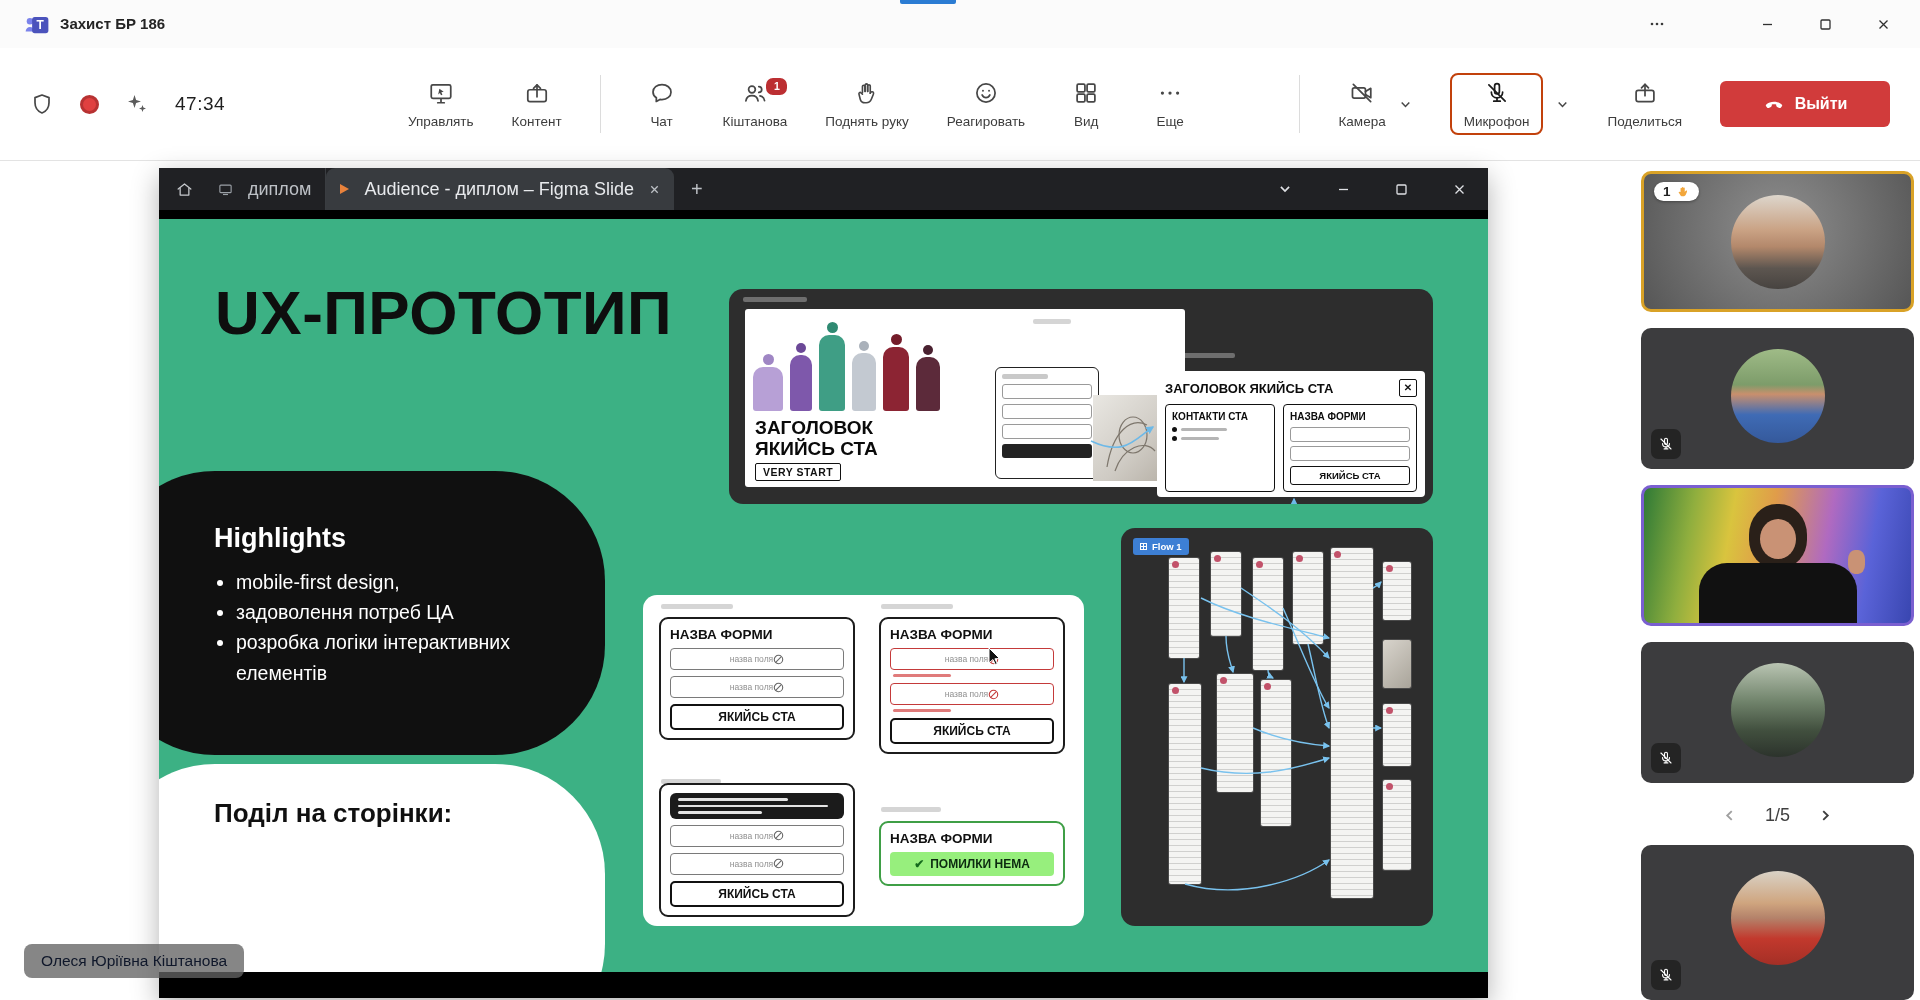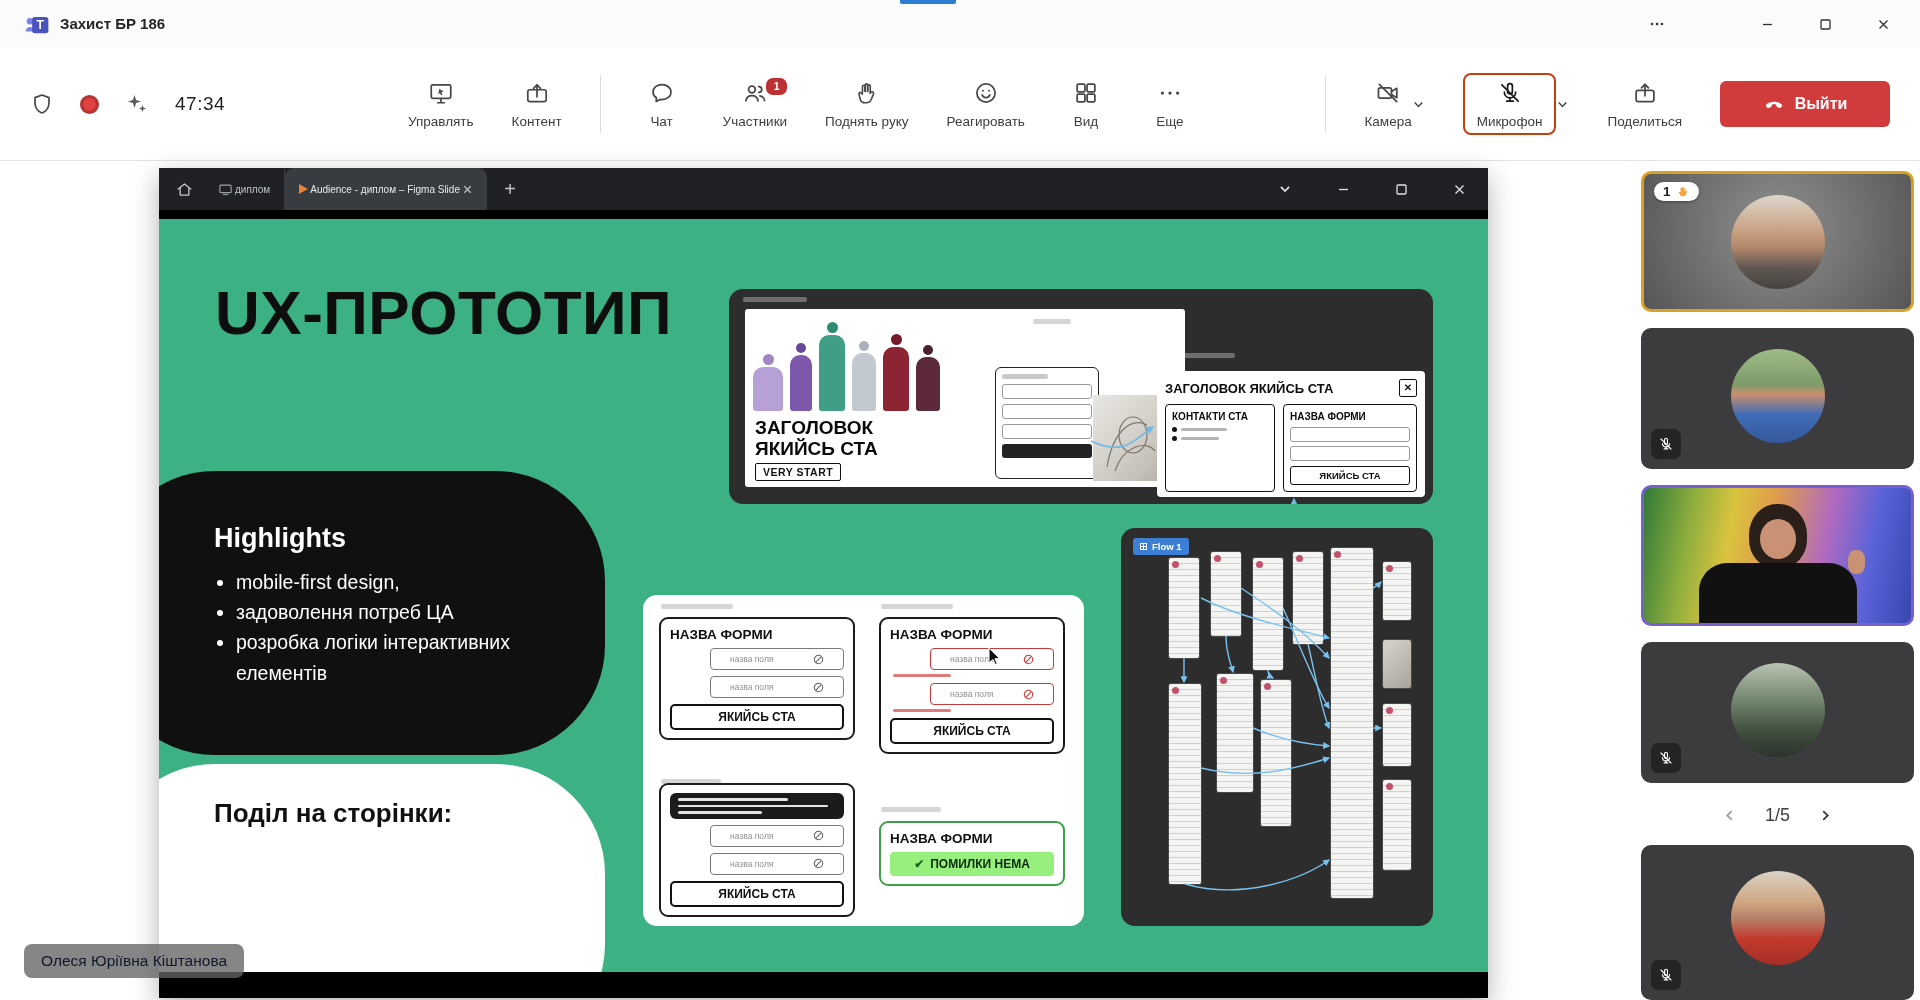--- a/index.html
+++ b/index.html
@@ -19,33 +19,33 @@
   
   .toolbar{position:absolute;left:0;top:48px;right:0;height:112px;background:#fff;border-bottom:1px solid #e3e3e3;}
   .tb-left{position:absolute;left:30px;top:0;height:100%;display:flex;align-items:center;gap:26px;}
   .rec-dot{width:13px;height:13px;border-radius:50%;background:#e04040;border:3px solid #b73232;}
   .timer{font-size:19px;color:#1f1f1f;letter-spacing:.5px;}
   .tb-main{position:absolute;left:408px;top:0;bottom:0;right:30px;display:flex;align-items:center;gap:38px;}
   .tb-btn{display:flex;flex-direction:column;align-items:center;gap:8px;color:#3d3d3d;font-size:13.5px;position:relative;min-width:46px;}
   .tb-btn .lbl{white-space:nowrap;}
   .sep{width:1px;height:58px;background:#dcdcdc;}
   .sep.auto{margin-left:auto;}
-  .with-chev{display:flex;align-items:center;gap:0;}
+  .with-chev{display:flex;align-items:center;gap:13px;}
   .mic-box{border:2px solid #c2410c;border-radius:8px;padding:5px 12px 4px;}
   .badge{position:absolute;top:-4px;right:-2px;min-width:17px;height:17px;border-radius:9px;background:#bc2f32;
          color:#fff;font-size:10.5px;font-weight:700;display:flex;align-items:center;justify-content:center;
          border:2px solid #fff;padding:0 2px;}
   .leave-btn{display:flex;align-items:center;justify-content:center;gap:10px;width:170px;height:46px;border-radius:6px;
          background:#d13b3b;color:#fff;font-size:16px;font-weight:700;}
 
   
   .browser{position:absolute;left:159px;top:168px;width:1329px;height:830px;background:#000;box-shadow:0 8px 26px rgba(0,0,0,.30);}
   .tabstrip{position:absolute;left:0;top:0;right:0;height:42px;background:#202124;display:flex;align-items:center;}
   .home-ic{margin:0 10px 0 16px;}
-  .tab{height:42px;display:flex;align-items:center;gap:2px;padding:0 14px;color:#bdc1c6;font-size:10px;border-right:1px solid #3a3d41;}
+  .tab{height:42px;display:flex;align-items:center;gap:15px;padding:0 14px;color:#bdc1c6;font-size:18px;border-right:1px solid #3a3d41;}
   .tab .t-lbl{max-width:300px;white-space:nowrap;overflow:hidden;text-overflow:ellipsis;}
   .tab.active{background:#383b3f;color:#e8eaed;border-radius:9px 9px 0 0;border-right:none;}
   .play-tri{width:0;height:0;border-left:9px solid #e8823c;border-top:5.5px solid transparent;border-bottom:5.5px solid transparent;}
   .newtab{width:30px;height:30px;margin-left:8px;display:flex;align-items:center;justify-content:center;color:#bdc1c6;font-size:20px;}
   .bwin-controls{margin-left:auto;display:flex;}
   .bwin-ctl{width:58px;height:42px;display:flex;align-items:center;justify-content:center;}
 
   
   .slide{position:absolute;left:0;right:0;top:51px;bottom:26px;background:#3cb184;overflow:hidden;}
   .slide-title{position:absolute;left:56px;top:58px;font-size:62px;font-weight:800;color:#0e0e0e;letter-spacing:.5px;}
@@ -91,21 +91,21 @@
   .wf-cta{border:1.6px solid #111;border-radius:3px;height:17px;display:flex;align-items:center;justify-content:center;
           font-size:9.5px;font-weight:800;color:#0c0c0c;margin-top:5px;}
   .conn{position:absolute;inset:0;pointer-events:none;}
 
   
   .panel-m{position:absolute;left:484px;top:376px;width:441px;height:331px;background:#fff;border-radius:14px;}
   .form-card{position:absolute;border:2px solid #1c1c1c;border-radius:9px;background:#fff;padding:8px 9px;
              display:flex;flex-direction:column;gap:6px;box-sizing:border-box;}
   .fc-title{font-size:13.5px;font-weight:800;color:#101010;}
   .field{height:20px;border:1.5px solid #7a7a7a;border-radius:4px;display:flex;align-items:center;
-         justify-content:space-between;padding:0 19px;margin-left:40px;}
+         justify-content:center;padding:0 19px;}
   .field.err{border-color:#c43a3a;}
   .ph{font-size:8.5px;color:#8f8f8f;}
   .err-line{height:3px;width:58px;background:#e07b7b;border-radius:2px;margin:-2px 0 0 3px;}
   .fc-btn{height:22px;border:2px solid #111;border-radius:5px;display:flex;align-items:center;justify-content:center;
           font-size:12px;font-weight:800;color:#101010;}
   .tooltip-dark{background:#1b1b1b;border-radius:6px;padding:5px 8px;display:flex;flex-direction:column;gap:4px;}
   .tl-line{height:2.5px;background:#e4e4e4;border-radius:2px;}
   .form-card.ok{border-color:#3f9f46;}
   .ok-row{height:24px;background:#97ef7d;border-radius:4px;display:flex;align-items:center;justify-content:center;gap:6px;
           font-size:12px;font-weight:800;color:#0c2b10;}
@@ -232,21 +232,21 @@
         <span class="lbl">Чат</span>
       </div>
       <div class="tb-btn">
         <svg width="26" height="26" viewBox="0 0 24 24" stroke="#474747" stroke-width="1.6" fill="none" stroke-linecap="round" stroke-linejoin="round">
             <circle cx="9.2" cy="8.8" r="3.1"></circle>
             <path d="M3.6 19.2c.5-3 2.8-4.8 5.6-4.8s5.1 1.8 5.6 4.8"></path>
             <path d="M15.5 6.1a2.7 2.7 0 110 5.4"></path>
             <path d="M16.6 14.6c2.2.4 3.8 2 4.2 4.4"></path>
           </svg>
         <span class="badge">1</span>
-        <span class="lbl">Участники</span>
+        <span class="lbl">Кіштанова</span>
       </div>
       <div class="tb-btn">
         <svg width="26" height="26" viewBox="0 0 24 24" stroke="#474747" stroke-width="1.5" fill="none" stroke-linecap="round" stroke-linejoin="round">
             <path d="M7.8 11.5V6a1.2 1.2 0 012.4 0v4.6"></path>
             <path d="M10.2 10.6V4.8a1.2 1.2 0 012.4 0v5.8"></path>
             <path d="M12.6 10.6V5.6a1.2 1.2 0 012.4 0v6.6"></path>
             <path d="M15 12.2c.8-1.4 2-1.7 2.7-1 .5.5.5 1.2.1 2.2l-1.8 4.4c-.8 2-2.4 3.2-4.7 3.2h-1.1c-2.2 0-4-1.4-4.5-3.5L4.6 13c-.3-1.2.9-2 1.9-1.2l1.3 1.2"></path>
           </svg>
         <span class="lbl">Поднять руку</span>
       </div>

